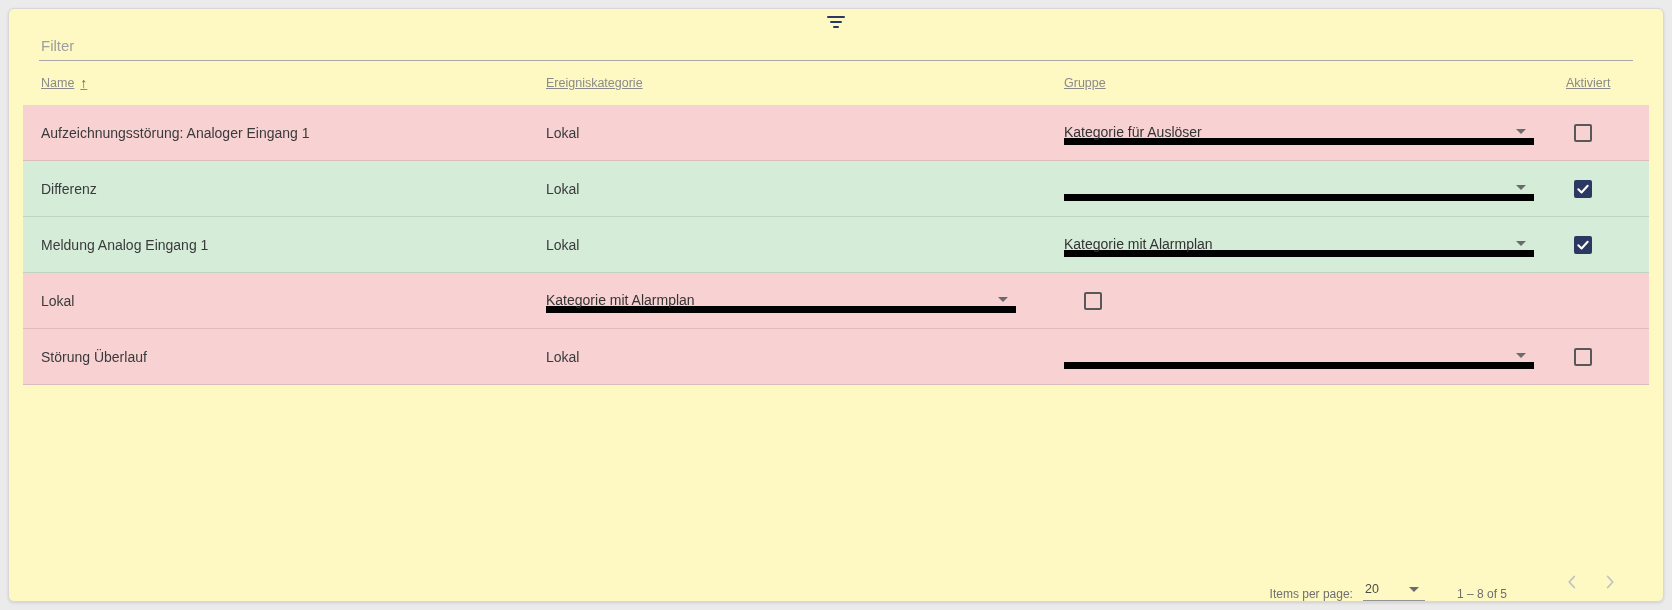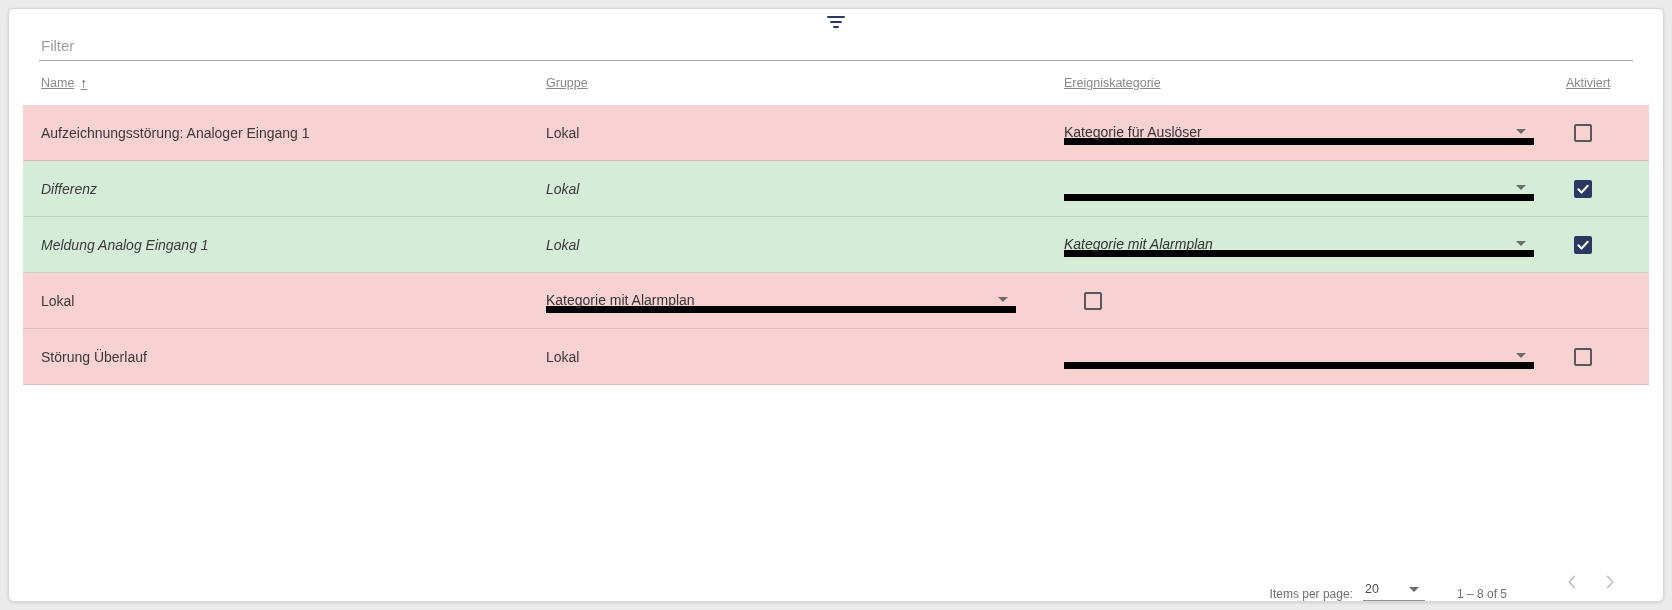--- a/index.html
+++ b/index.html
@@ -1,19 +1,19 @@
 <!DOCTYPE html>
 <html style="--accent: #2b3862; --row-inactive: #f8d2d3; --row-active: #d5ecd9;"><head>
 <meta charset="utf-8">
 <style>
   * { margin: 0; padding: 0; box-sizing: border-box; }
   html, body { width: 1672px; height: 610px; background: #ebebeb; font-family: "Liberation Sans", sans-serif; overflow: hidden; }
   .card {
     position: absolute; left: 8px; top: 8px; width: 1656px; height: 594px;
-    background: #ffffff; border: 1px solid #d8d8d8; border-radius: 6px;
+    background: #fef9c3; border: 1px solid #d8d8d8; border-radius: 6px;
     box-shadow: 0 1px 3px rgba(0,0,0,0.12);
     display: flex; flex-direction: column;
   }
   
   .icon-row { height: 22px; padding-top: 6px; display: flex; justify-content: center; }
   .filter-list-icon { width: 20px; height: 14px; position: relative; cursor: pointer; }
   .filter-list-icon .bar { position: absolute; left: 50%; transform: translateX(-50%); height: 2px; background: var(--accent); border-radius: 1px; }
   .filter-list-icon .b1 { top: 1px; width: 18px; }
   .filter-list-icon .b2 { top: 6px; width: 12px; }
   .filter-list-icon .b3 { top: 11px; width: 6px; }
@@ -27,21 +27,21 @@
   .filter-field input::placeholder { color: #9e9e9e; }
   
   .grid-cols { display: grid; grid-template-columns: 505px 518px 490px 1fr; align-items: center; }
   .thead { margin: 0 14px; padding-left: 18px; height: 44px; color: #8a8a8a; font-size: 12.5px; }
   .th { display: flex; align-items: center; gap: 6px; cursor: pointer; text-decoration: underline; }
   .sort-arrow { color: #5e5e5e; font-size: 14px; font-weight: bold; }
   .th-aktiviert { padding-left: 12px; }
   .tbody { margin: 0 14px; }
   .row { height: 56px; padding-left: 18px; border-bottom: 1px solid rgba(0,0,0,0.10); }
   .row-inactive { background: var(--row-inactive); }
-  .row-active { background: var(--row-active); font-style: italic; }
+  .row-active { background: var(--row-active); }
   .cell-name, .cell-gruppe { font-size: 14px; color: #3a3a3a; padding-right: 12px; }
   
   .select {
     position: relative; width: 470px; height: 24px;
     border-bottom: 7px solid #000000; cursor: pointer;
   }
   .select .value { font-size: 14px; color: #333333; line-height: 22px; display: block; padding-right: 26px;
     white-space: nowrap; overflow: hidden; }
   .dd-arrow {
     position: absolute; right: 8px; top: 8px; width: 0; height: 0;
@@ -90,24 +90,24 @@
   <div class="filter-field">
     <input type="text" placeholder="Filter" style="">
   </div>
 
   <div class="thead grid-cols">
     <div class="th">
       <span>Name</span>
       <span class="sort-arrow">↑</span>
     </div>
     <div class="th">
+      <span>Ereigniskategorie</span>
+    </div>
+    <div class="th">
       <span>Gruppe</span>
-    </div>
-    <div class="th">
-      <span>Ereigniskategorie</span>
     </div>
     <div class="th th-aktiviert">
       <span>Aktiviert</span>
     </div>
   </div>
 
   <div class="tbody">
       <div class="row grid-cols row-inactive">
       <div class="cell-name">Aufzeichnungsstörung: Analoger Eingang 1</div>
       <div class="cell-gruppe">Lokal</div>

